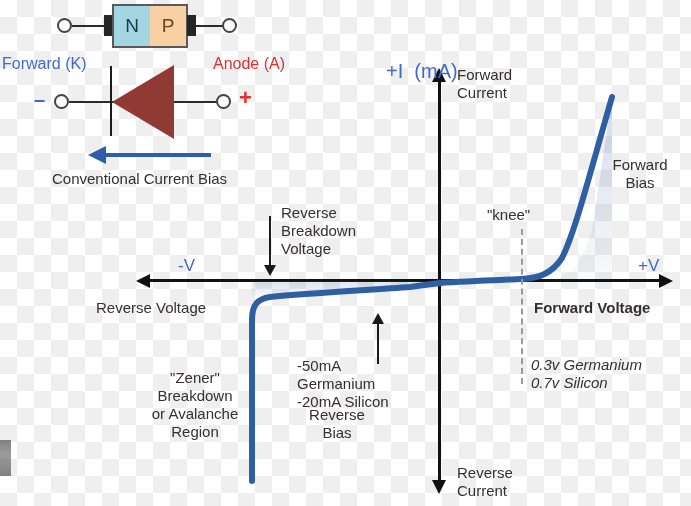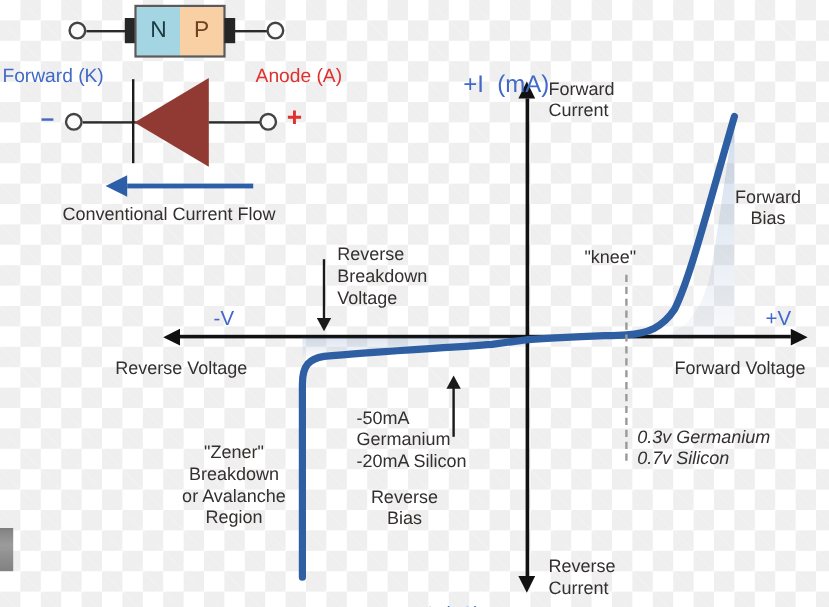--- a/index.html
+++ b/index.html
@@ -145,42 +145,42 @@
     <div class="lead-circle" style="left:54px; top:94px;"></div>
     <div class="lead-line" style="left:69px; top:101px; width:45px;"></div>
     <div id="diode-bar" style="left:110px; top:66px; height:70px;"></div>
     <div id="diode-tri" style="left:112px; top:65px;"></div>
     <div class="lead-line" style="left:174px; top:101px; width:44px;"></div>
     <div class="lead-circle" style="left:216px; top:94px;"></div>
     <div class="txt red-txt" style="left:239px; top:89px; font-size:22px; font-weight:bold;">+</div>
 
     <div id="flow-arrow-shaft" style="left:106px; top:153px; width:105px;"></div>
     <div id="flow-arrow-head" style="left:88px; top:146px;"></div>
-    <div class="txt" style="left:52px; top:170px; font-size:15px;">Conventional Current Flow</div>
+    <div class="txt" style="left:52px; top:170px; font-size:15px;">Conventional Current Bias</div>
   </div>
 
   <div class="axis-line" style="left:438px; top:82px; width:3px; height:398px;"></div>
   <div class="arrow-up" style="left:432px; top:68px;"></div>
   <div class="arrow-down" style="left:432px; top:480px;"></div>
 
   <div class="axis-line" style="left:150px; top:279px; width:509px; height:3px;"></div>
   <div class="arrow-left" style="left:136px; top:274px;"></div>
   <div class="arrow-right" style="left:659px; top:274px;"></div>
 
   <div class="txt blue-txt" style="left:362px; top:62px; font-size:20px;margin-left:24px;">+I  (mA)</div>
   <div class="txt blue-txt" style="left:351px; top:468px; font-size:16px;margin-top:36px;">-I  (µA)</div>
   <div class="txt blue-txt" style="left:178px; top:257px; font-size:17px;">-V</div>
   <div class="txt blue-txt" style="left:638px; top:257px; font-size:17px;">+V</div>
 
   <div class="txt" style="left:457px; top:66px;">Forward
 Current</div>
   <div class="txt" style="left:457px; top:464px;">Reverse
 Current</div>
   <div class="txt" style="left:96px; top:299px;">Reverse Voltage</div>
-  <div class="txt" style="left:562px; top:299px;">Forward Voltage</div>
+  <div class="txt" style="left:534px; top:299px;font-weight:bold;">Forward Voltage</div>
 
   <svg id="curve-svg" width="691" height="506">
     <defs>
       <linearGradient id="fwdFill" x1="0" y1="1" x2="0" y2="0">
         <stop offset="0%" stop-color="#2e5fa3" stop-opacity="0.03"></stop>
         <stop offset="100%" stop-color="#2e5fa3" stop-opacity="0.22"></stop>
       </linearGradient>
       <linearGradient id="revFill" x1="0" y1="0" x2="0" y2="1">
         <stop offset="0%" stop-color="#2e5fa3" stop-opacity="0.16"></stop>
         <stop offset="100%" stop-color="#2e5fa3" stop-opacity="0.02"></stop>
@@ -209,21 +209,21 @@
 Voltage</div>
   <div class="ann-shaft" style="left:269px; top:216px; height:51px;"></div>
   <div class="ann-head-down" style="left:264px; top:265px;"></div>
 
   <div id="knee-dash" style="left:521px; top:229px; height:155px;"></div>
   <div class="txt" style="left:487px; top:206px;">"knee"</div>
 
   <div class="txt center" style="left:600px; top:156px; width:80px; text-align:center;">Forward
 Bias</div>
 
-  <div class="txt" style="left:297px; top:340px;">-50mA
+  <div class="txt" style="left:297px; top:357px;">-50mA
 Germanium
 -20mA Silicon</div>
   <div class="ann-shaft" style="left:377px; top:322px; height:42px;"></div>
   <div class="ann-head-up" style="left:372px; top:313px;"></div>
 
   <div class="txt center" style="left:292px; top:406px; width:90px; text-align:center;">Reverse
 Bias</div>
 
   <div class="txt center" style="left:131px; top:369px; width:128px; text-align:center;">"Zener"
 Breakdown

